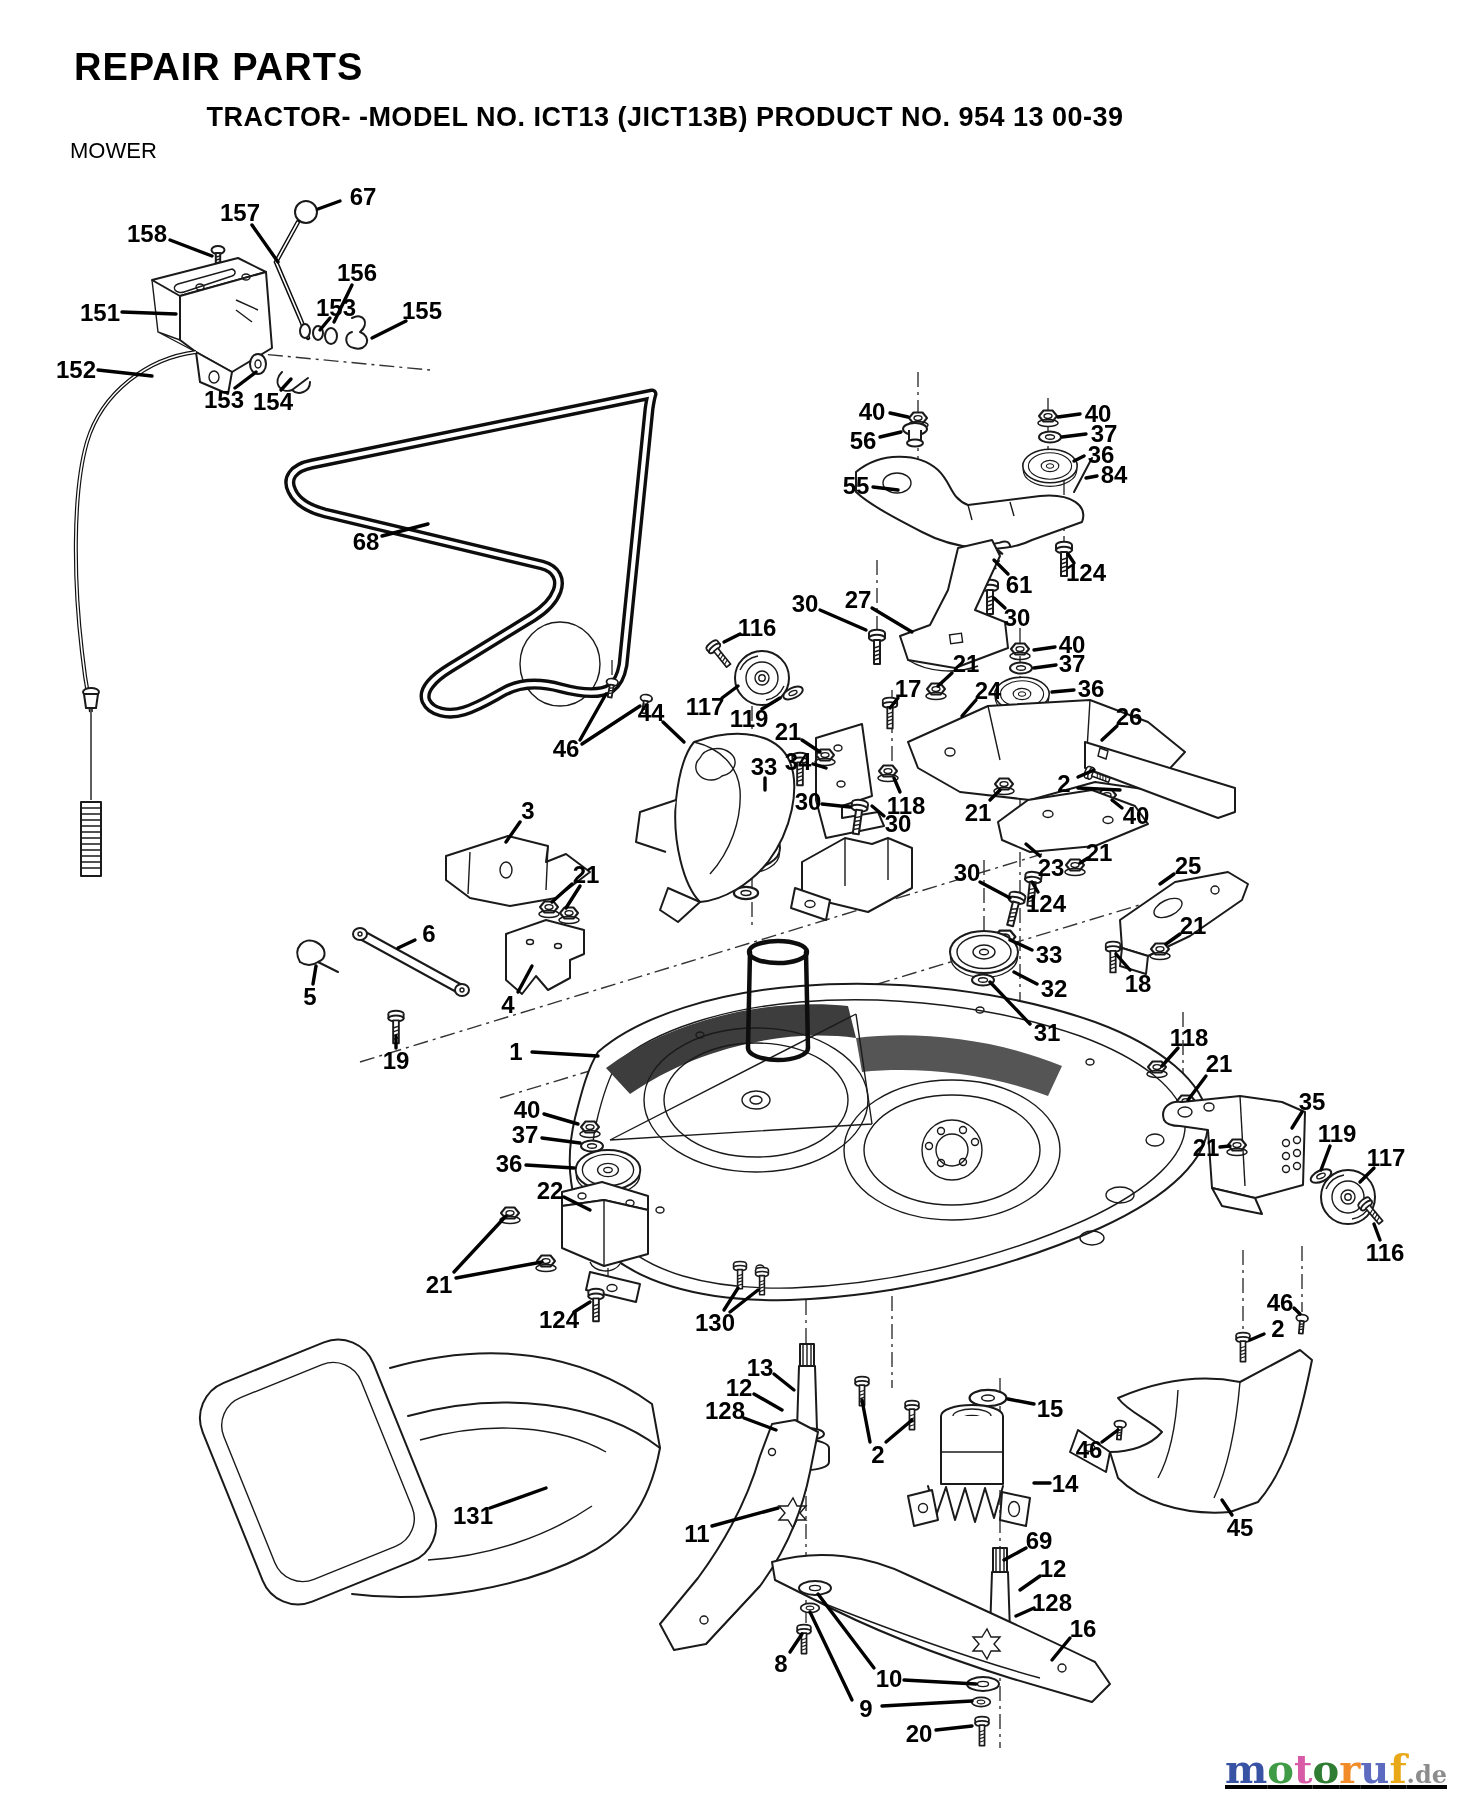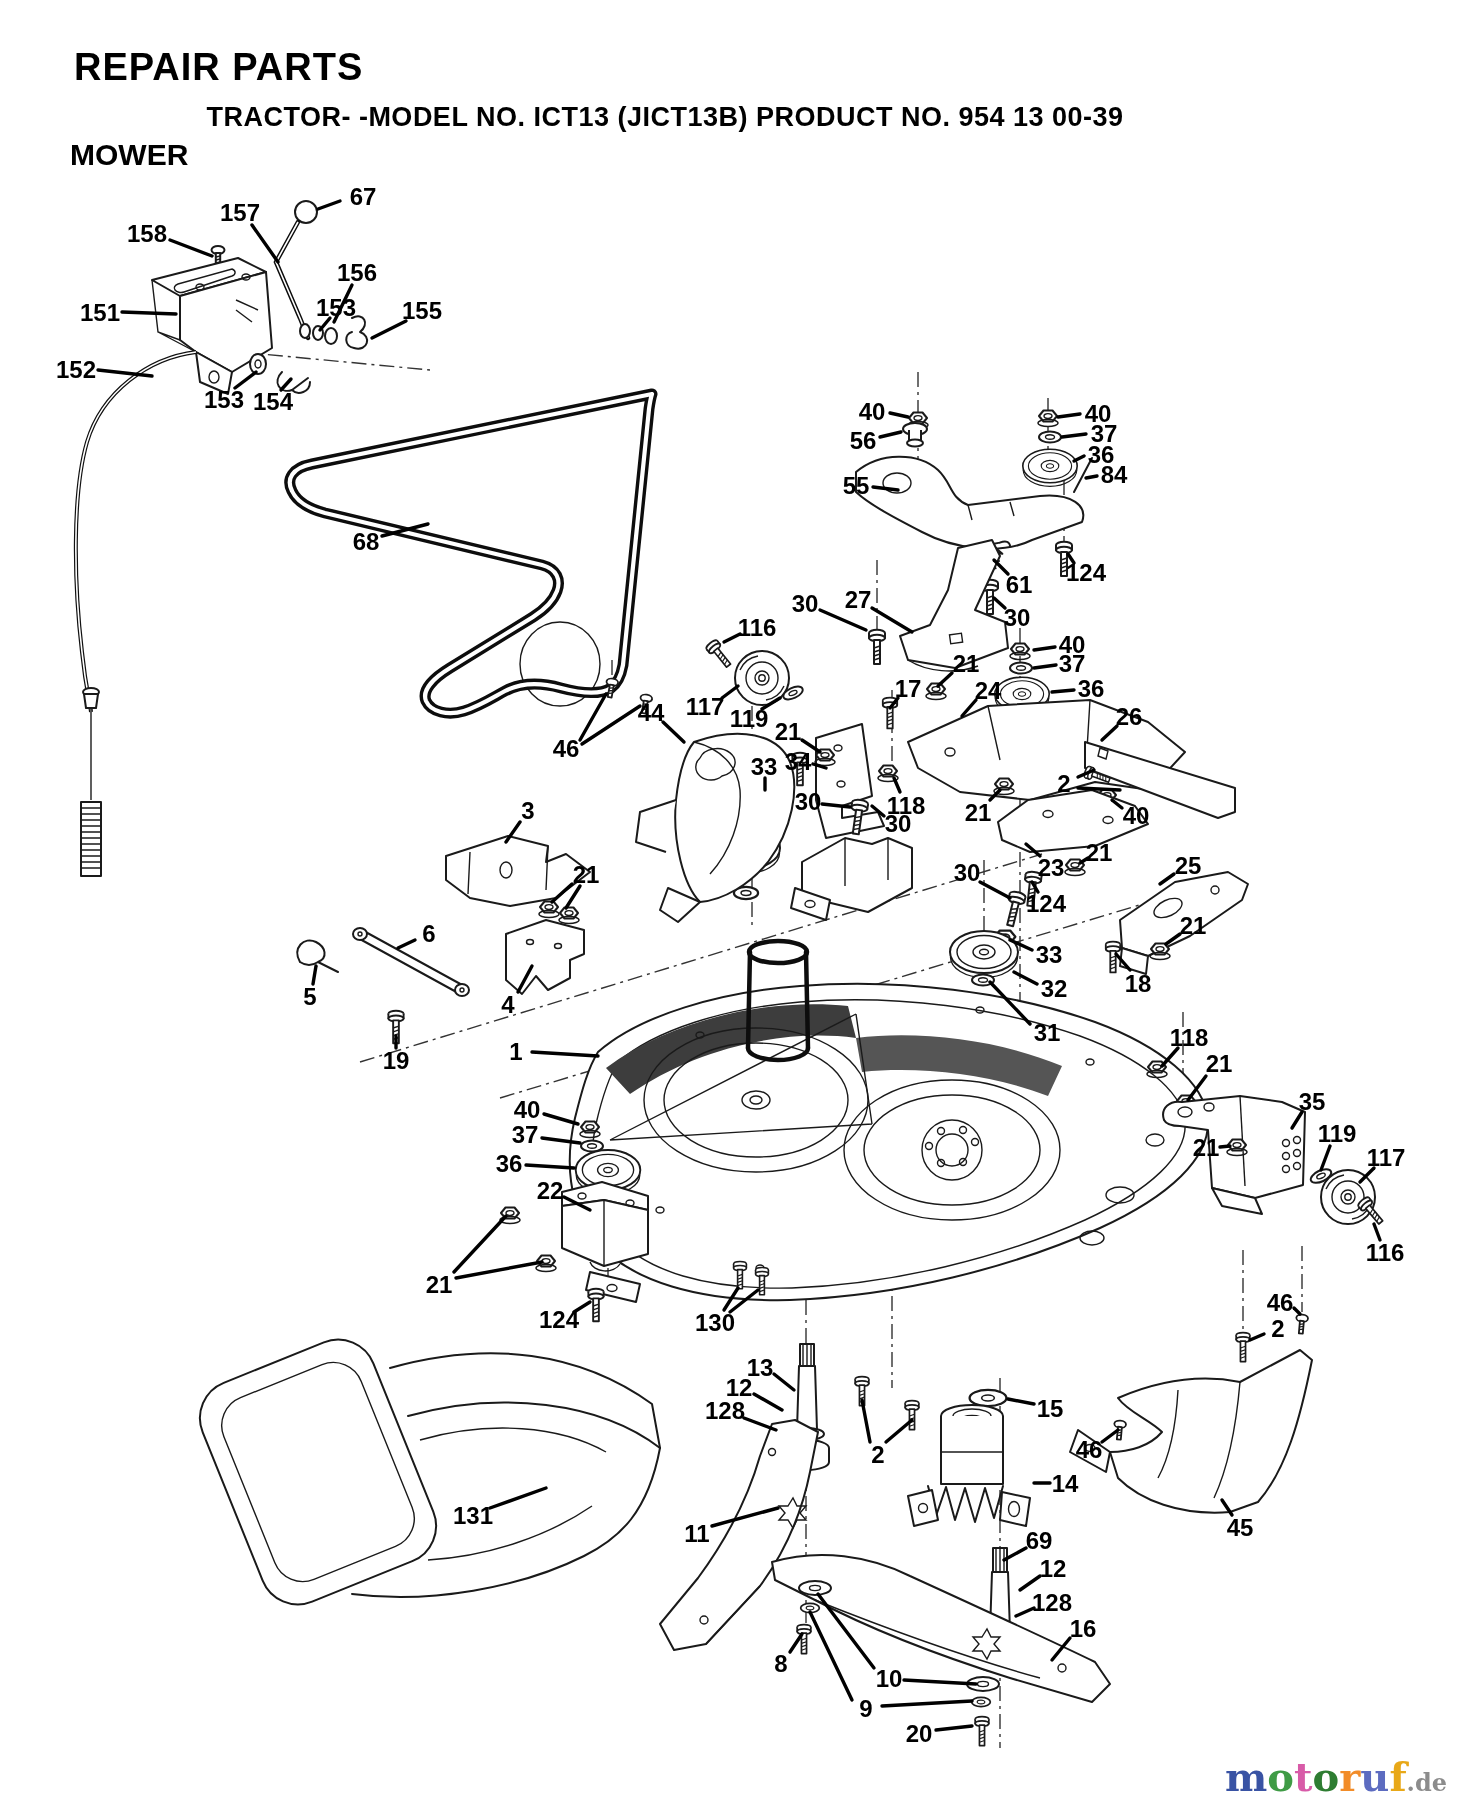--- a/index.html
+++ b/index.html
@@ -1,36 +1,36 @@
 <!DOCTYPE html>
 <html><head>
 <meta charset="utf-8">
 <style>
   html,body{margin:0;padding:0;background:#fff;}
   .page{position:relative;width:1461px;height:1800px;background:#fff;overflow:hidden;
         font-family:"Liberation Sans",sans-serif;color:#000;}
   .t1{position:absolute;left:74px;top:46px;font-size:38px;font-weight:bold;letter-spacing:1px;}
   .t2{position:absolute;left:120px;top:102px;width:1090px;text-align:center;font-size:27px;font-weight:bold;letter-spacing:.5px;white-space:nowrap;}
-  .t3{position:absolute;left:70px;top:138px;font-size:30px;font-weight:bold;}
+  .t3{position:absolute;left:70px;top:138px;font-size:22px;font-weight:normal;}
   svg#diagram{position:absolute;left:0;top:0;}
   .ln{fill:none;stroke:#1a1a1a;stroke-width:2;stroke-linejoin:round;stroke-linecap:round;}
   .fil{fill:#fff;stroke:#1a1a1a;stroke-width:2;stroke-linejoin:round;}
   .thin{fill:none;stroke:#1a1a1a;stroke-width:1.4;}
   .hv{fill:none;stroke:#0d0d0d;stroke-width:4.5;stroke-linecap:round;}
   .belt{fill:none;stroke:#0d0d0d;stroke-width:11;stroke-linejoin:round;}
   .beltin{fill:none;stroke:#fff;stroke-width:4.2;stroke-linejoin:round;}
   .cable{fill:none;stroke:#111;stroke-width:4;}
   .cablein{fill:none;stroke:#fff;stroke-width:1.6;}
   .axis{fill:none;stroke:#333;stroke-width:1.4;stroke-dasharray:15 5 3 5;}
   .leader{stroke:#000;stroke-width:3.4;stroke-linecap:round;}
   .plbl{font:bold 24px "Liberation Sans",sans-serif;fill:#000;text-anchor:middle;}
   .dark{fill:#3d3d3d;stroke:none;}
   .dark2{fill:#555;stroke:none;}
-  .wm{position:absolute;right:14px;bottom:0;font-family:"DejaVu Serif",serif;
-      font-size:40px;font-weight:bold;letter-spacing:0px;}
+  .wm{position:absolute;right:14px;bottom:8px;font-family:"DejaVu Serif",serif;
+      font-size:40px;font-weight:bold;letter-spacing:0px;text-decoration:underline;}
   .wm .suf{font-size:24px;}
 </style>
 </head>
 <body>
 
 <div class="page">
 
   <div class="t1">REPAIR PARTS</div>
   <div class="t2">TRACTOR- -MODEL NO. ICT13 (JICT13B) PRODUCT NO. 954 13 00-39</div>
   <div class="t3">MOWER</div>

